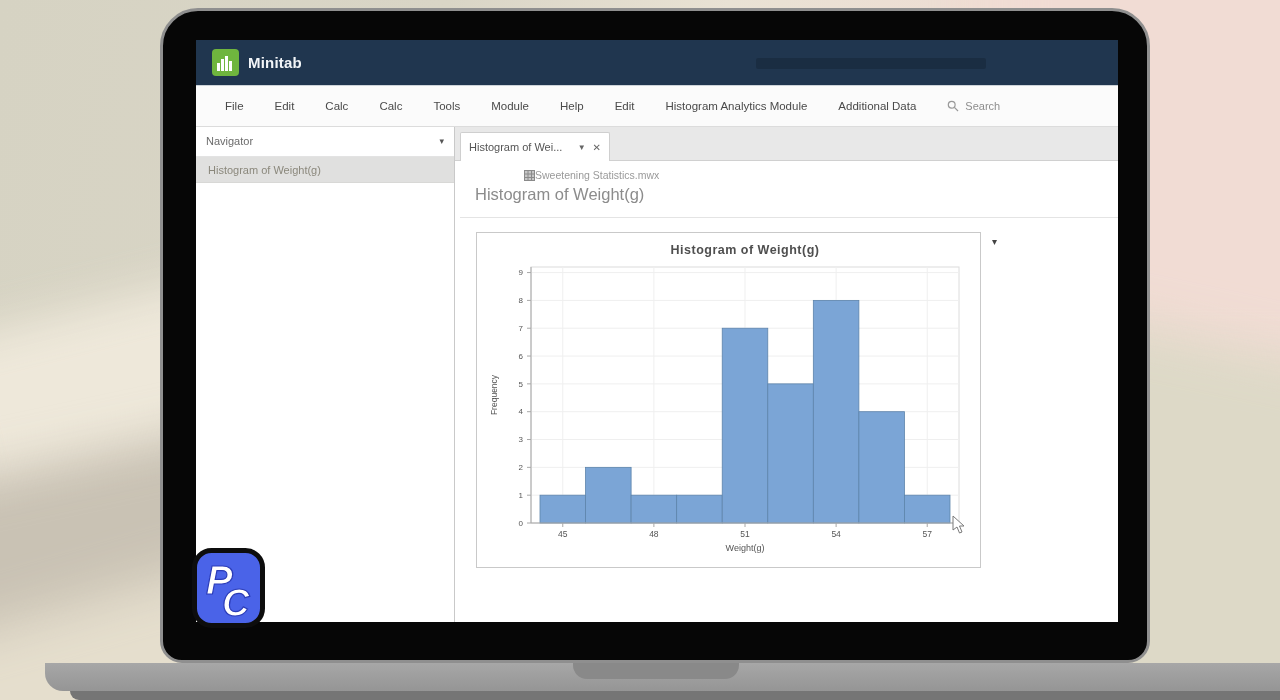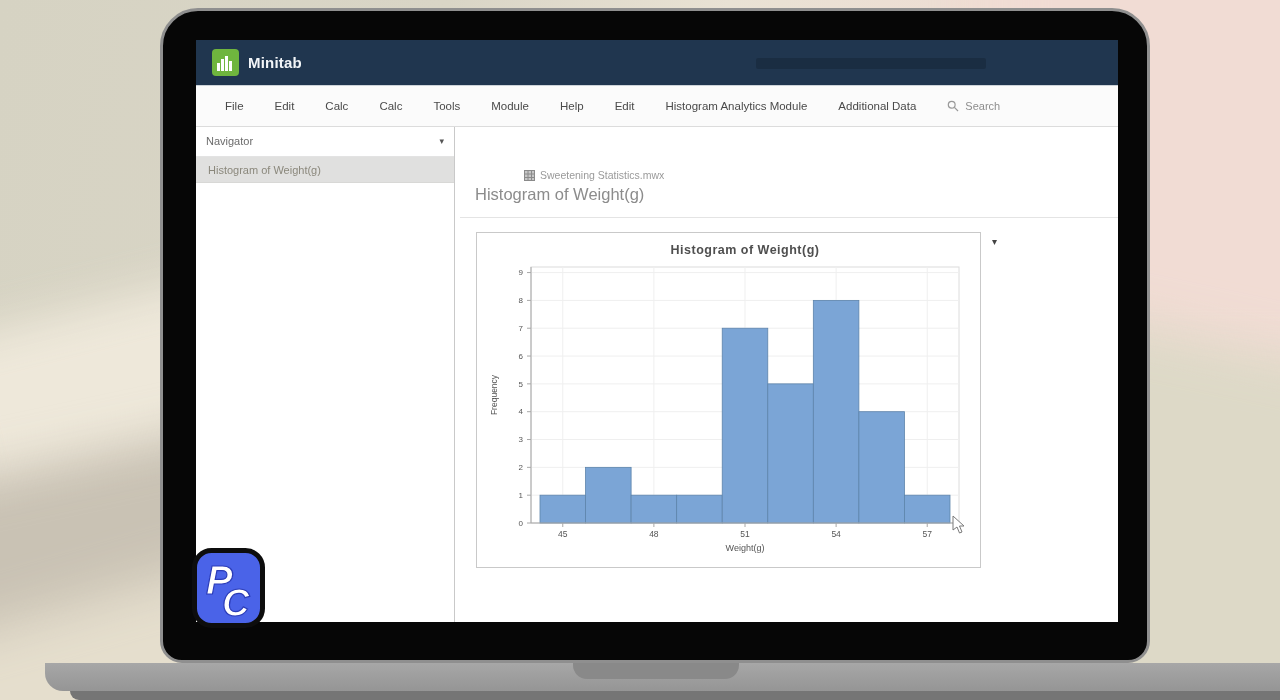--- a/index.html
+++ b/index.html
@@ -90,21 +90,21 @@
   .tab {
     position:absolute; left:5px; top:5px; width:150px; height:29px;
     background:#fff; border:1px solid #cfcfcf; border-bottom:none; border-radius:2px 2px 0 0;
     display:flex; align-items:center; gap:7px; padding:0 8px; font-size:11px; color:#555;
   }
   .tab-label { flex:1; overflow:hidden; white-space:nowrap; }
   .tab-caret { font-size:8px; color:#666; }
   .tab-close { font-size:10px; color:#666; }
 
   .worksheet-row {
-    position:absolute; left:21px; top:42px; display:flex; align-items:center; gap:5px;
+    position:absolute; left:21px; top:42px; display:flex; align-items:center; 
     font-size:10.5px; color:#9a9a9a;padding-left:48px;
   }
   .page-heading { position:absolute; left:20px; top:58px; font-size:16.5px; color:#8c8c8c; }
   .heading-divider { position:absolute; left:5px; top:90px; right:0; height:1px; background:#e4e4e4; }
 
   .graph-card {
     position:absolute; left:21px; top:105px; width:505px; height:336px;
     background:#fff; border:1px solid #c9c9c9;
   }
   .card-caret { position:absolute; left:537px; top:110px; font-size:10px; color:#444; line-height:10px; }
@@ -167,20 +167,27 @@
 
   <div class="navigator">
     <div class="nav-header">
       <span>Navigator</span>
       <span class="nav-caret">▾</span>
     </div>
     <div class="nav-item">Histogram of Weight(g)</div>
   </div>
 
   <div class="right-panel">
+    <div class="tabstrip">
+      <div class="tab">
+        <span class="tab-label">Histogram of Wei...</span>
+        <span class="tab-caret">▼</span>
+        <span class="tab-close">✕</span>
+      </div>
+    </div>
 
     <div class="worksheet-row">
       <svg width="11" height="11" viewBox="0 0 11 11">
         <rect x="0.5" y="0.5" width="10" height="10" fill="#c7c7c7" stroke="#8a8a8a"></rect>
         <line x1="0.5" y1="4" x2="10.5" y2="4" stroke="#8a8a8a"></line>
         <line x1="0.5" y1="7.5" x2="10.5" y2="7.5" stroke="#8a8a8a"></line>
         <line x1="4" y1="0.5" x2="4" y2="10.5" stroke="#8a8a8a"></line>
         <line x1="7.5" y1="0.5" x2="7.5" y2="10.5" stroke="#8a8a8a"></line>
       </svg>
       <span>Sweetening Statistics.mwx</span>

